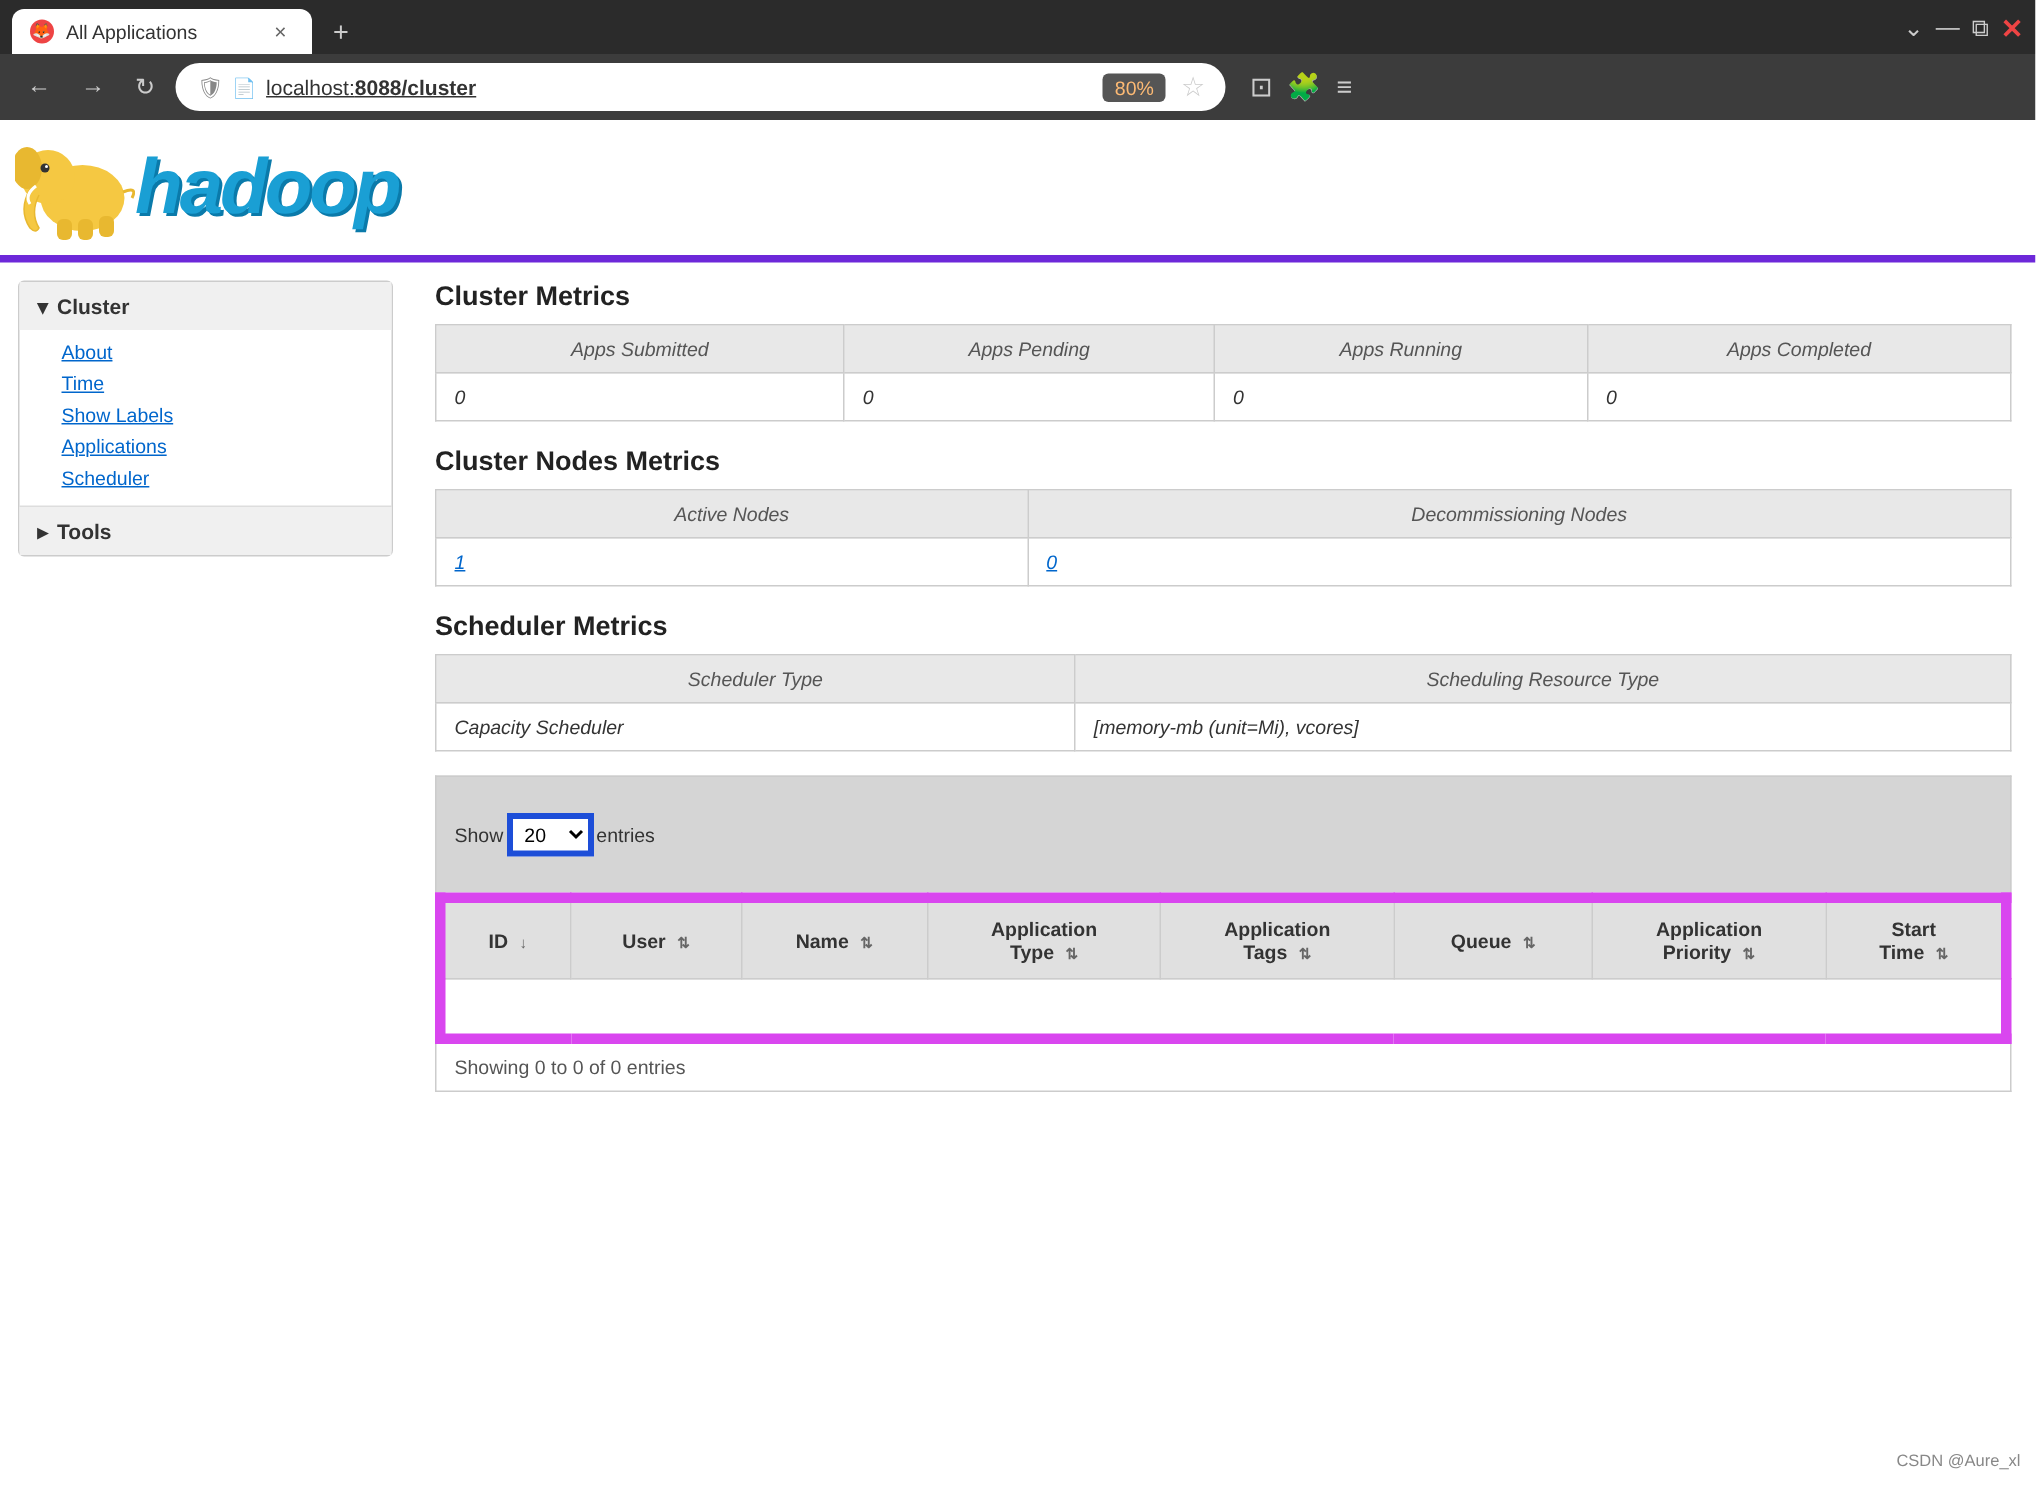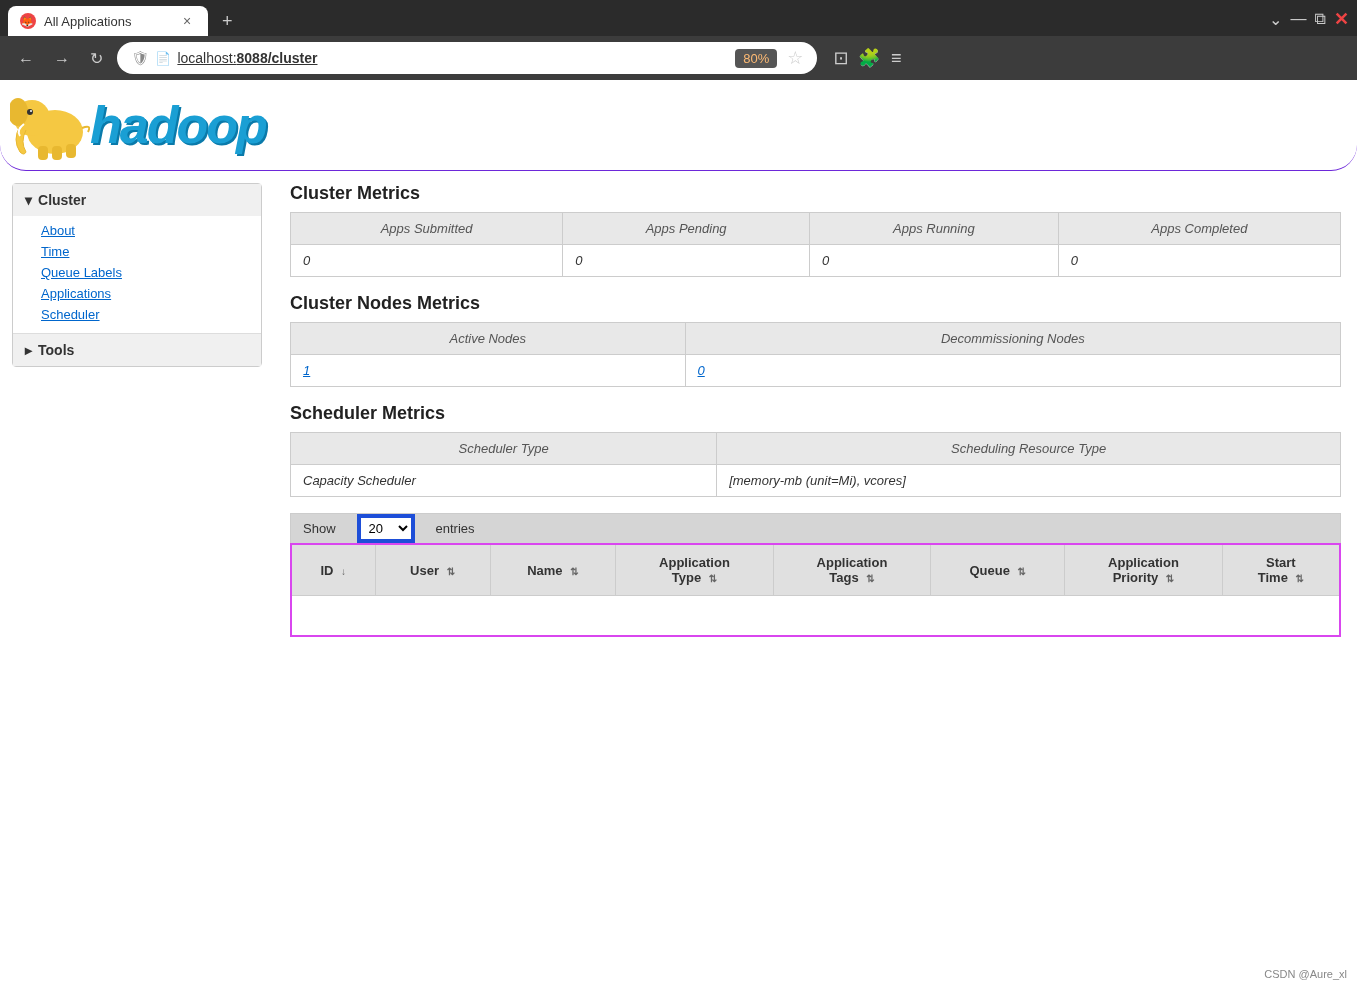--- a/index.html
+++ b/index.html
@@ -91,22 +91,21 @@
     .address-star { color: #ccc; font-size: 18px; margin-left: 4px; cursor: pointer; }
     .nav-actions { display: flex; gap: 10px; align-items: center; margin-left: 8px; }
     .nav-actions span { color: #ccc; font-size: 18px; cursor: pointer; }
 
     
     .page-content { background: #fff; }
 
     
     .hadoop-header {
       padding: 10px 20px 10px 10px;
-      border-bottom: 1px solid #6d28d9;
-      border-radius: 26px;
+      border-bottom: 5px solid #6d28d9;
     }
     .hadoop-logo {
       display: flex;
       align-items: center;
       gap: 0;
     }
     .hadoop-elephant {
       width: 80px; height: 70px;
       position: relative;
     }
@@ -216,40 +215,40 @@
       color: #333;
     }
     .metrics-table td a {
       color: #0066cc;
       text-decoration: underline;
     }
 
     
     .show-entries-bar {
       background: #d5d5d5;
-      padding: 0 12px;
-      display: flex;
-      align-items: center;
-      gap: 21px;
+      padding: 24px 12px;
+      display: flex;
+      align-items: center;
+      gap: 2px;
       font-size: 13px;
       border: 1px solid #ccc;
       border-bottom: none;
     }
     .show-entries-select {
       padding: 2px 4px;
       font-size: 13px;
       border: 4px solid #1d4ed8;
       background: #fff;
     }
 
     
     .app-table {
       width: 100%;
       border-collapse: collapse;
-      border: 2px solid #d946ef;
+      border: 7px solid #d946ef;
     }
     .app-table th {
       background: #e0e0e0;
       padding: 10px 12px;
       text-align: center;
       font-weight: bold;
       border: 1px solid #ccc;
       color: #333;
       font-size: 13px;
     }
@@ -356,21 +355,21 @@
 
     <div class="sidebar">
       <div class="sidebar-section">
         <div class="sidebar-cluster-header">
           <span>▾</span>
           <span>Cluster</span>
         </div>
         <div class="sidebar-links">
           <a>About</a>
           <a>Time</a>
-          <a>Queue Labels</a>
+          <a>Show Labels</a>
           <a>Applications</a>
           <a>Scheduler</a>
         </div>
       </div>
       <div class="sidebar-tools-header">
         <span>▸</span>
         <span>Tools</span>
       </div>
     </div>
 
@@ -451,18 +450,19 @@
             <th>Application<br>Priority <span class="sort-icon">⇅</span></th>
             <th>Start<br>Time <span class="sort-icon">⇅</span></th>
           </tr>
         </thead>
         <tbody>
           <tr>
             <td colspan="8" style="height: 40px;">&nbsp;</td>
           </tr>
         </tbody>
       </table>
+      <div class="table-footer">Showing 0 to 0 of 0 entries</div>
 
     </div>
   </div>
 </div>
 
 <div class="watermark">CSDN @Aure_xl</div>
 
 </body></html>

